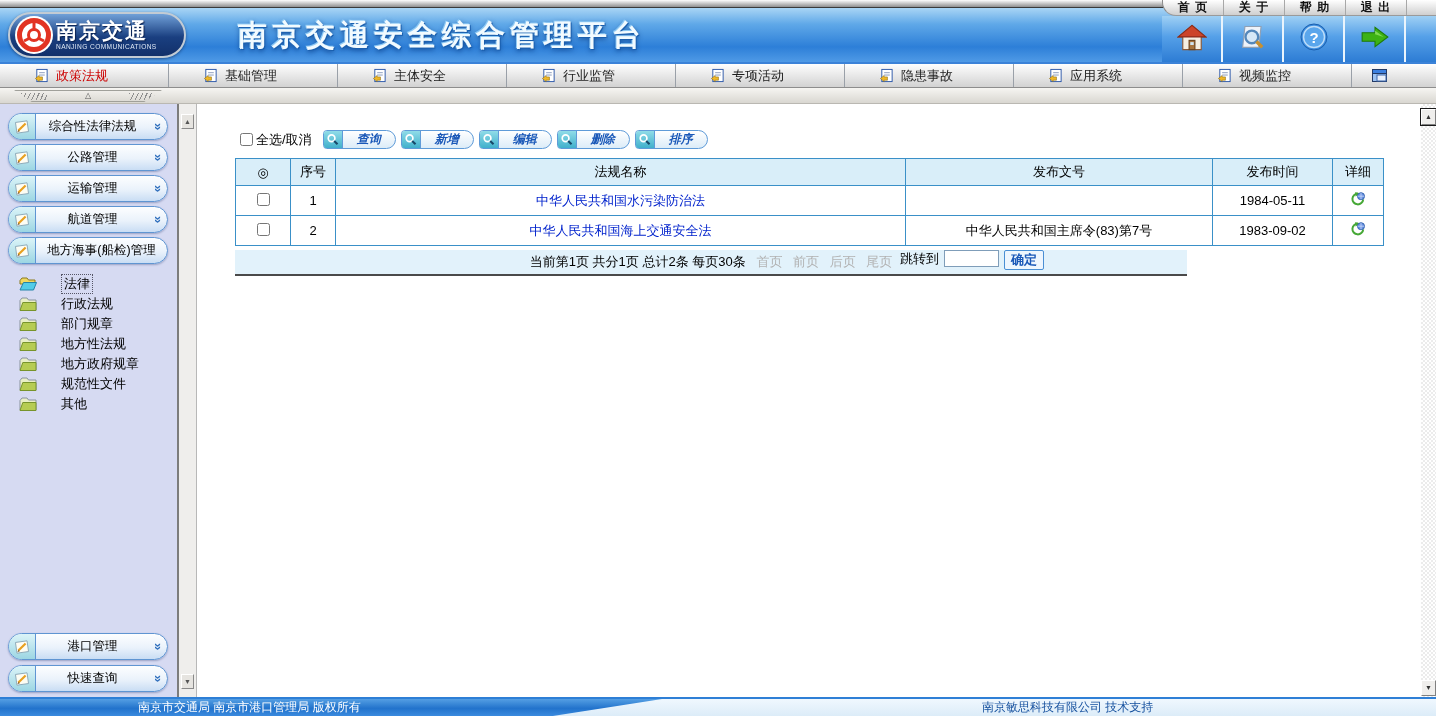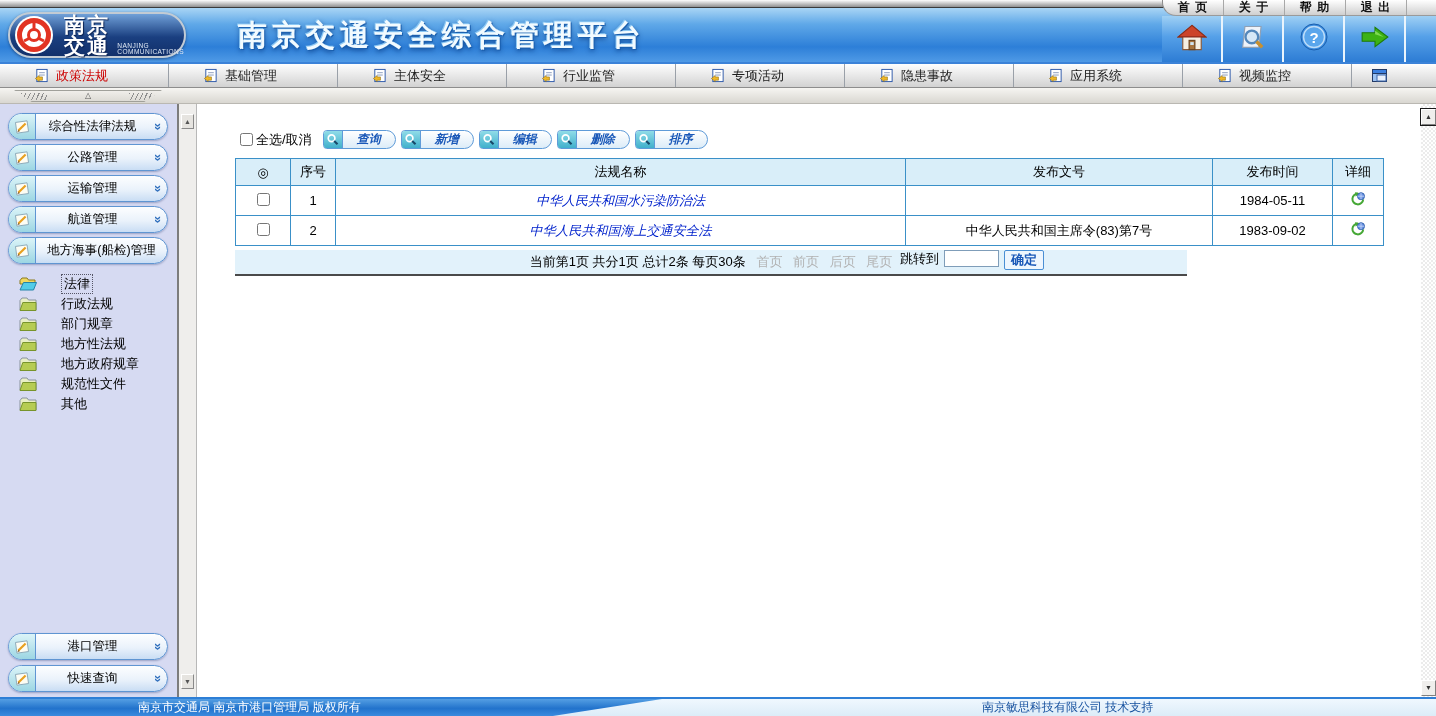--- a/index.html
+++ b/index.html
@@ -11,21 +11,21 @@
   .topstrip { position:absolute; top:0; left:0; right:0; height:8px;
     background:linear-gradient(180deg,#fefefe,#8f8f8f); border-bottom:1px solid #3a3a3a; }
 
   
   .header { position:absolute; top:8px; left:0; right:0; height:54px;
     background:linear-gradient(180deg,#a9d5f5 0%,#5fa8e8 30%,#2d7fd8 72%,#4f9ae6 100%); }
   .logo { position:absolute; left:8px; top:4px; width:178px; height:46px; border-radius:23px;
     border:2px solid #c2cbd4; background:linear-gradient(180deg,#70a0d8 0%,#1a3f80 55%,#12306a 100%);
     display:flex; align-items:center; padding-left:4px; box-shadow:0 1px 3px rgba(0,20,60,.5); }
   .emblem { width:40px; height:40px; display:inline-flex; }
-  .logo-txt { display:flex; flex-direction:row; margin-left:10px; line-height:1;align-items:flex-end; }
+  .logo-txt { display:flex; flex-direction:column; margin-left:2px; line-height:1; }
   .logo-cn { color:#fff; font-weight:bold; font-size:21px; letter-spacing:2px; text-shadow:1px 1px 1px #0a2150; }
   .logo-en { color:#dfe9f6; font-size:6.6px; margin-top:3px; letter-spacing:.4px; }
   .title { position:absolute; left:238px; top:0; height:54px; line-height:54px;
     font-size:29px; font-weight:bold; letter-spacing:5px; color:#f2fbff;
     text-shadow:1px 1px 0 #1a5fae,-1px -1px 0 #8cc8f4,0 2px 5px rgba(8,56,128,.85); }
 
   
   .topmenu { position:absolute; top:0; right:0; width:300px; height:62px; z-index:5; }
   .tm-labels { position:absolute; top:0; left:26px; right:0; height:16px; display:flex;
     background:linear-gradient(180deg,#ffffff,#cfcfcf); border-bottom-left-radius:14px;
@@ -100,21 +100,21 @@
     background:linear-gradient(180deg,#ffffff,#dcecf8); }
   .b-ic { width:19px; background:linear-gradient(180deg,#90dce8,#41b0cc);
     border-right:1px solid #5f9bd8; display:flex; align-items:center; justify-content:center; }
   .b-label { flex:1; text-align:center; font-size:12px; font-weight:600; color:#1a58b8; line-height:16px; font-style:italic; }
 
   
   .grid { position:absolute; top:54px; left:38px; width:1148px; border-collapse:collapse; table-layout:fixed; }
   .grid th,.grid td { border:1px solid #3a90c8; font-size:13px; text-align:center; color:#000; overflow:hidden; }
   .grid th { background:#d9eef9; height:27px; font-weight:normal; }
   .grid td { height:30px; background:#fff; }
-  .grid a { color:#0022cc; text-decoration:none; cursor:pointer;font-style:italic; }
+  .grid a { color:#0022cc; text-decoration:none; cursor:pointer; }
   .detail-ic { display:inline-flex; width:16px; height:16px; cursor:pointer; }
 
   
   .pagebar { position:absolute; top:146px; left:38px; width:952px; height:26px;
     background:#e2f2fb; border-bottom:2px solid #4a4a4a; }
   .pg-center { position:absolute; left:0; right:0; top:0; height:24px; line-height:24px;
     text-align:center; font-size:13px; color:#000; }
   .pg-link { color:#b2b2b2; margin-left:7px; cursor:pointer; }
   .pg-right { position:absolute; right:143px; top:0; height:24px; display:flex;
     align-items:flex-start; gap:5px; font-size:13px; color:#000; }

